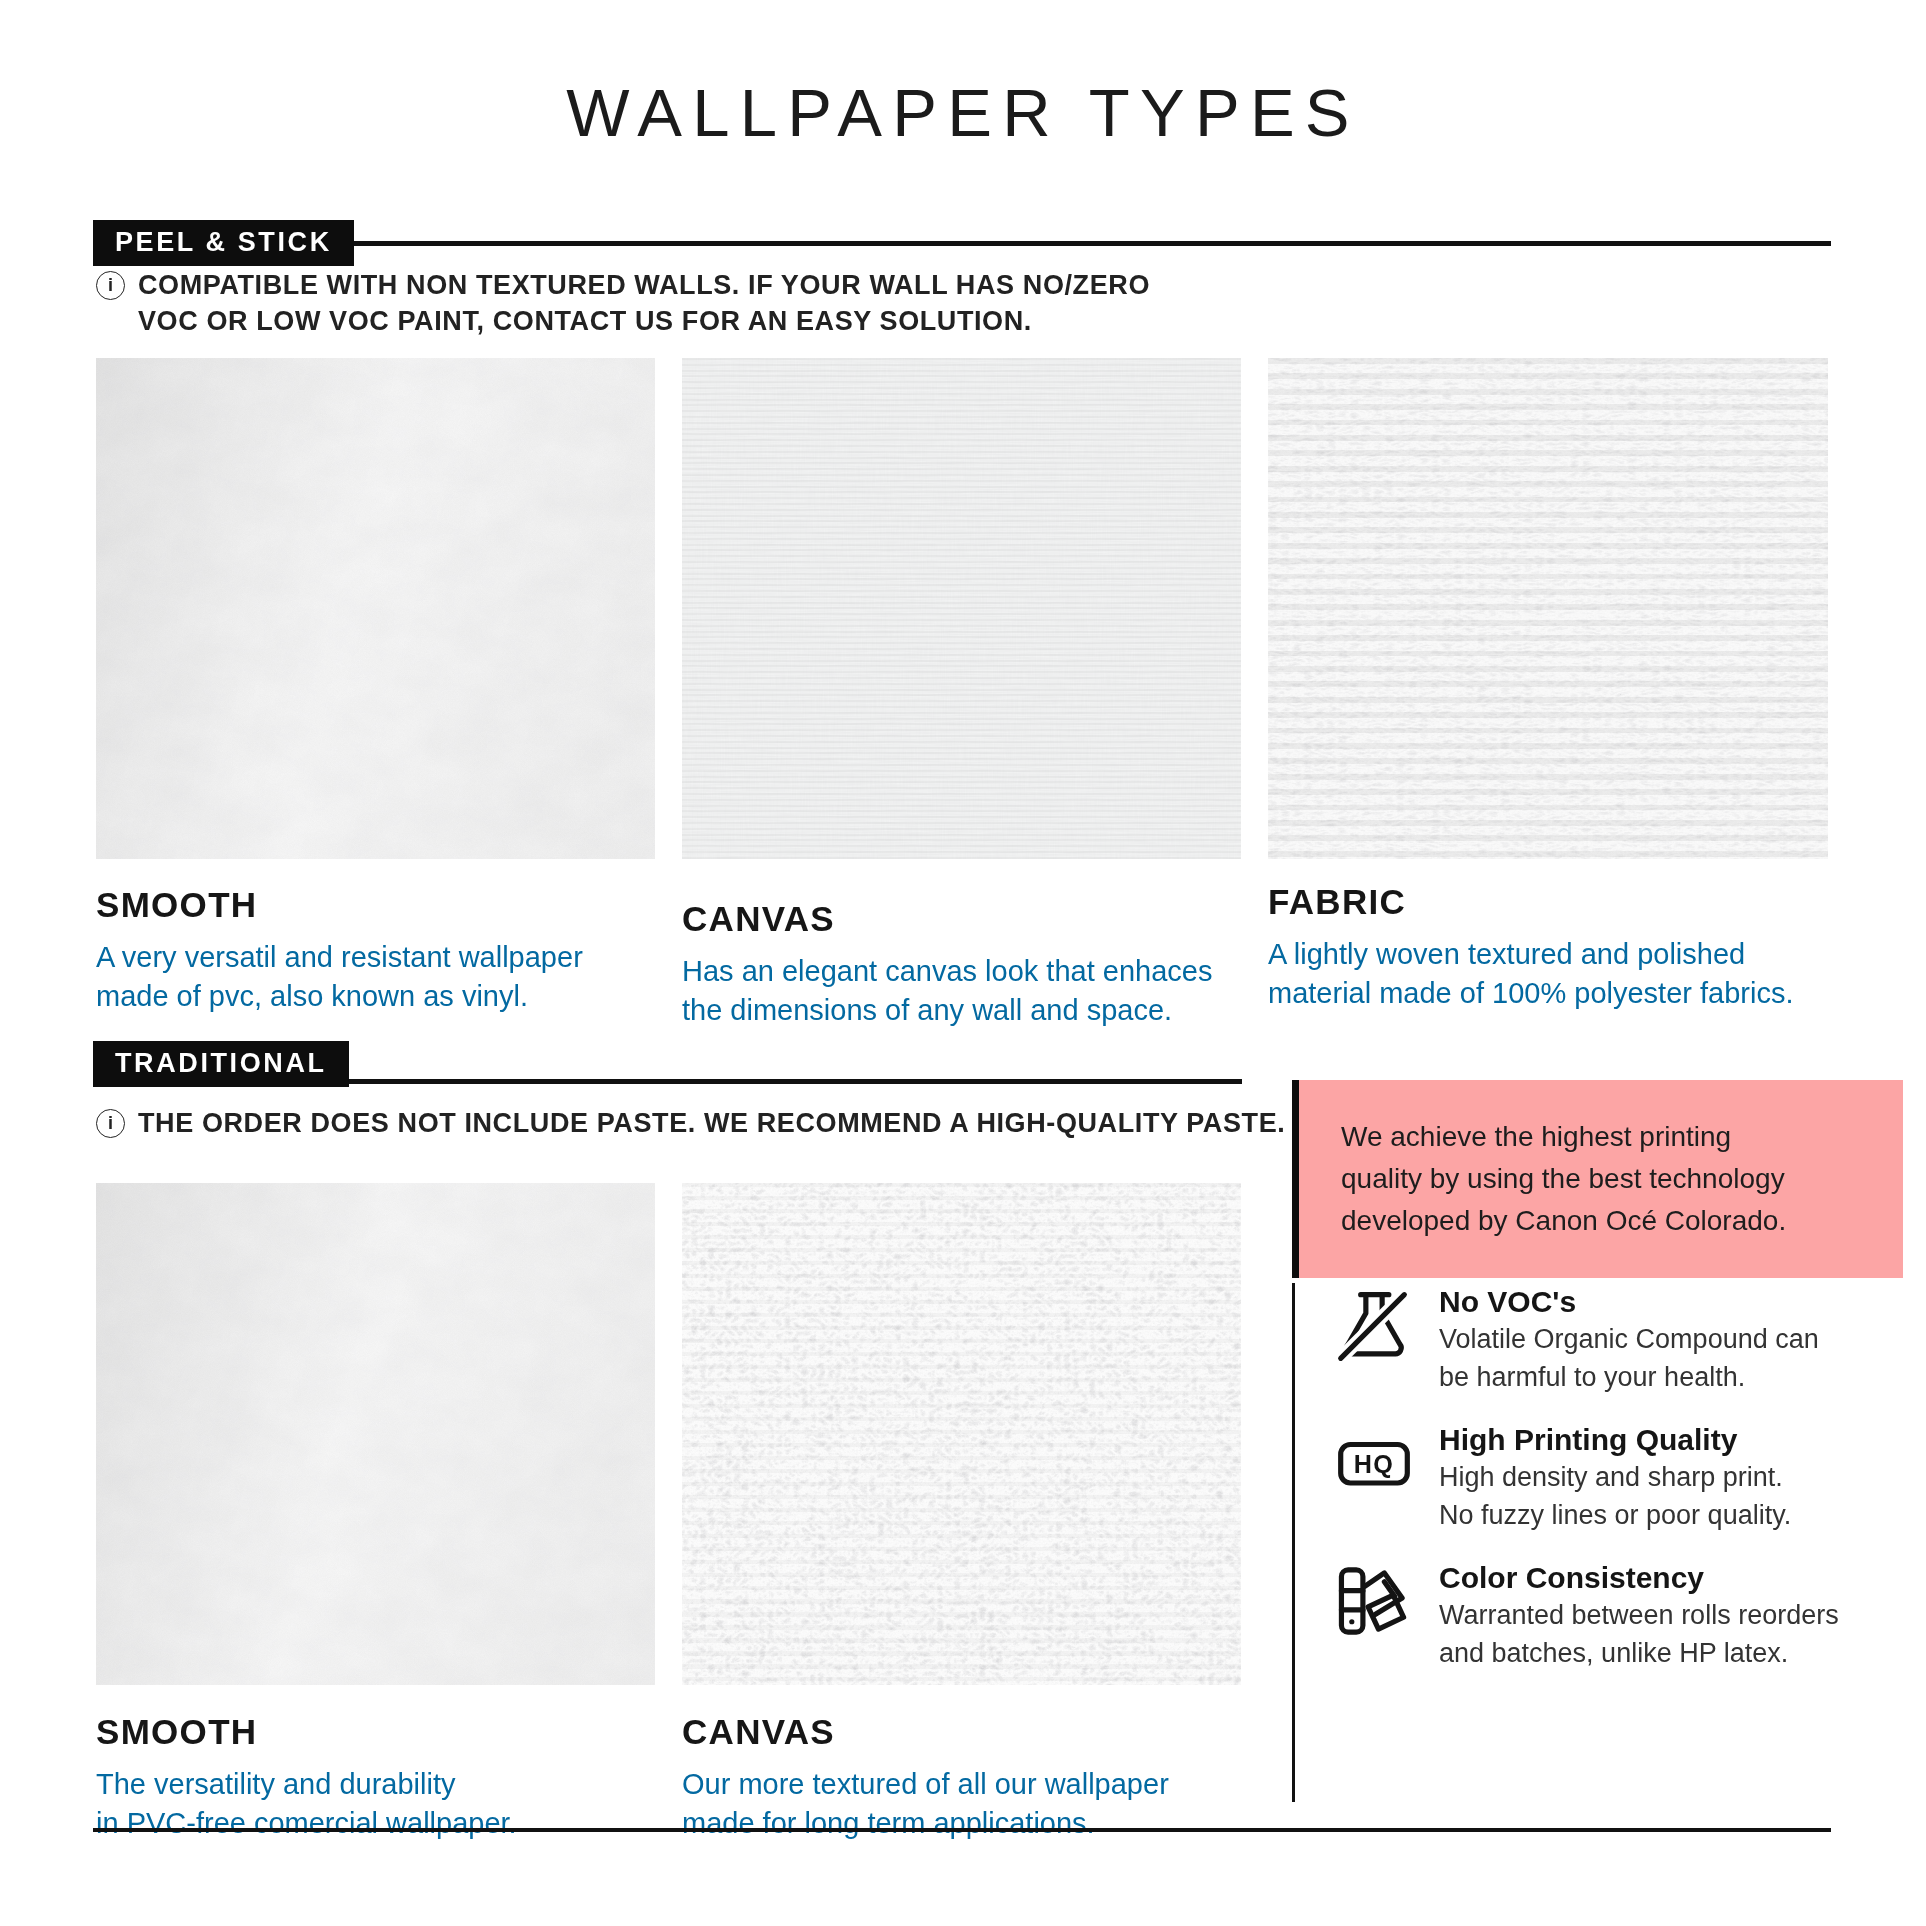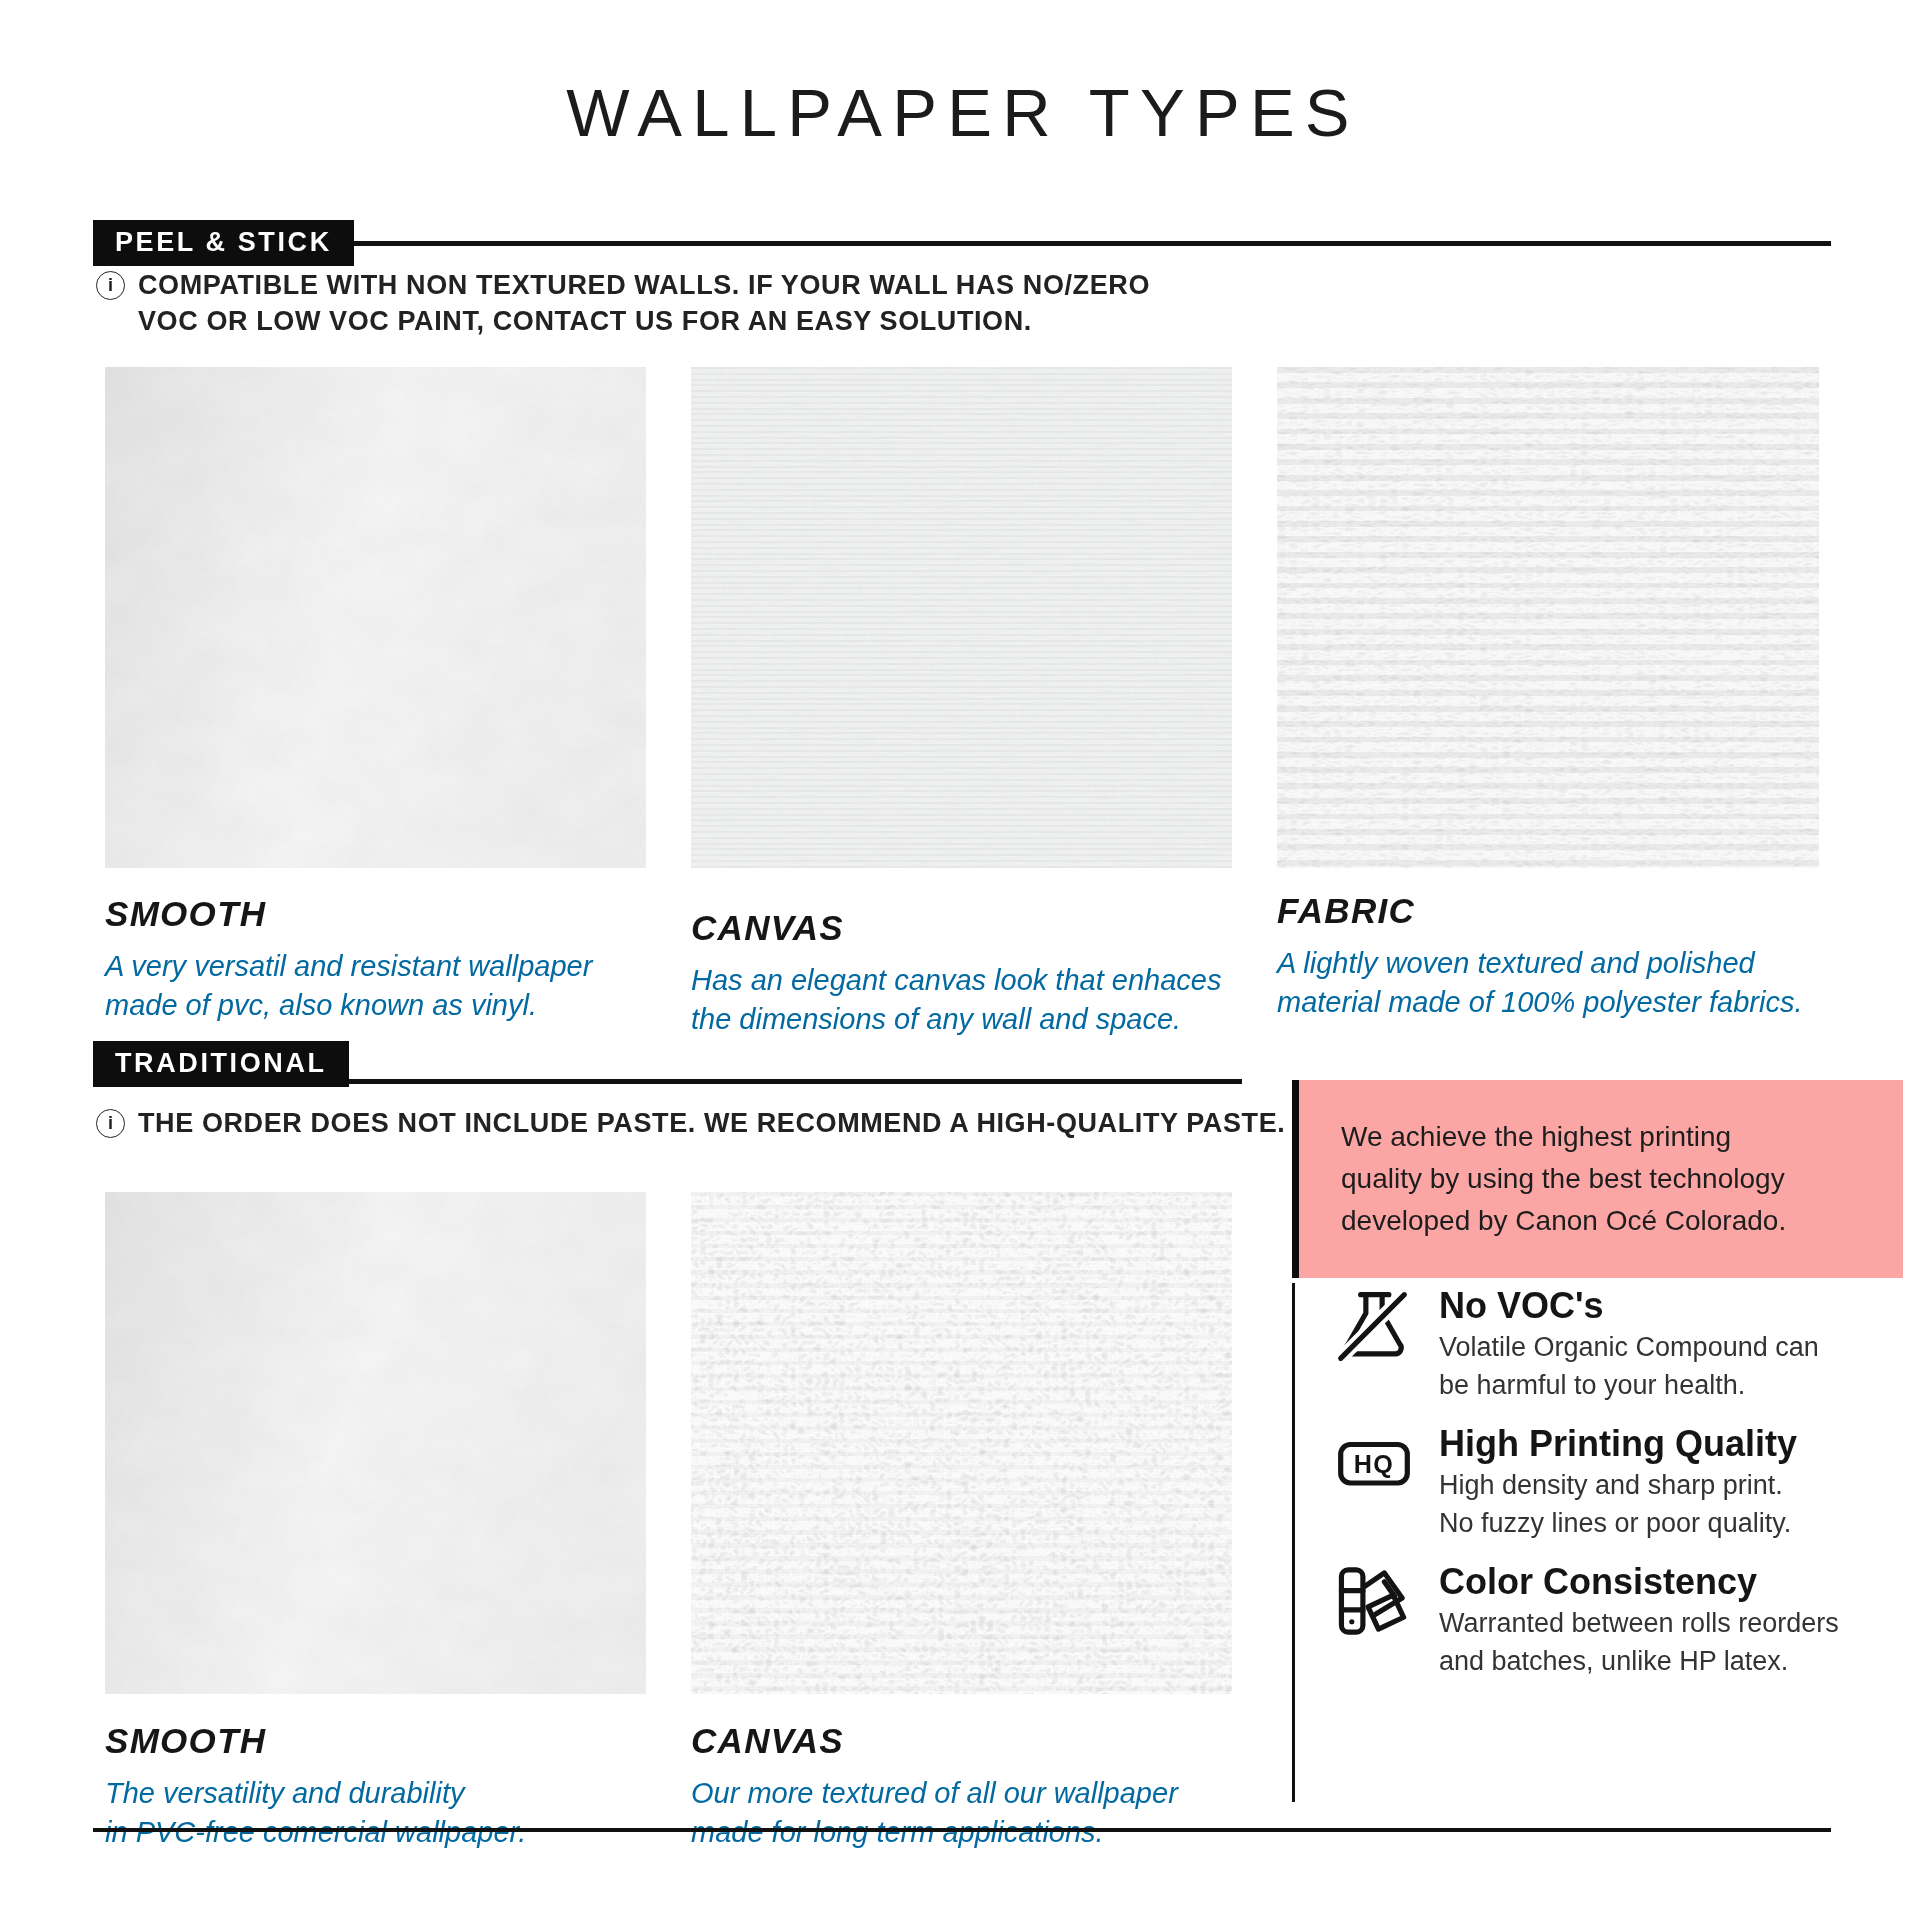--- a/index.html
+++ b/index.html
@@ -23,21 +23,21 @@
   .info-icon{flex:0 0 auto;width:27px;height:27px;margin-top:2.6px;border:1.9px solid #222222;
              border-radius:50%;display:flex;align-items:center;justify-content:center;
              font-size:18px;font-weight:700;color:#222222;}
   .info-text{margin:0;font-size:27px;font-weight:700;letter-spacing:0.6px;line-height:1.32;
              color:#222222;white-space:pre-line;}
 
   
   .grid{position:absolute;left:93px;display:grid;column-gap:21px;}
   .grid-peel{top:355px;grid-template-columns:565px 565px 566px;}
   .grid-trad{top:1180px;grid-template-columns:565px 565px;}
-  .card{margin:12px;font-style:italic;}
+  .card{margin:3px;}
   .swatch{position:relative;height:501px;overflow:hidden;}
   .grid-trad .swatch{height:502px;}
   .swatch svg.tex{position:absolute;inset:0;width:100%;height:100%;display:block;}
   .overlay{position:absolute;inset:0;pointer-events:none;}
   .shade-smooth{background:linear-gradient(105deg,rgba(0,0,0,0.07),rgba(0,0,0,0) 45%,rgba(0,0,0,0.025) 85%);}
   .bands-canvas{background:repeating-linear-gradient(180deg,rgba(0,0,0,0.035) 0 1.9px,rgba(0,0,0,0) 1.9px 5.8px);}
   .bands-fabric{background:repeating-linear-gradient(180deg,rgba(0,0,0,0.055) 0 5.8px,rgba(0,0,0,0) 5.8px 15.4px);}
   .bands-rough{background:repeating-linear-gradient(180deg,rgba(0,0,0,0.03) 0 4.5px,rgba(0,0,0,0) 4.5px 13px);}
 
   figcaption{padding:0;}
@@ -54,21 +54,21 @@
                display:flex;align-items:center;padding:0 35px 0 42px;}
   .quality-text{margin:0;font-size:28px;font-weight:400;line-height:1.5;color:#1d1d1d;white-space:pre-line;}
 
   .v-divider{position:absolute;left:1292px;top:1283px;width:2.6px;height:519px;background:#111111;}
 
   .features{position:absolute;left:1337px;top:1285px;width:568px;}
   .feature{display:flex;align-items:flex-start;gap:28px;height:138px;}
   .f-icon{flex:0 0 74px;width:74px;height:74px;margin-top:2.6px;}
   .f-icon svg{width:100%;height:100%;display:block;}
   .f-body{flex:1;}
-  .f-title{margin:0;font-size:36px;font-weight:700;color:#151515;}
+  .f-title{margin:0;font-size:30px;font-weight:700;color:#151515;}
   .f-desc{margin:1px 0 0;font-size:27px;font-weight:400;line-height:1.42;color:#333333;white-space:pre-line;}
 
   .rule-bottom{left:93px;top:1828px;width:1738px;height:3.9px;}
 
   .icon-stroke{fill:none;stroke:#141414;stroke-width:7;stroke-linecap:round;stroke-linejoin:round;}
 </style>
 </head>
 <body>
 
 <div class="page">

